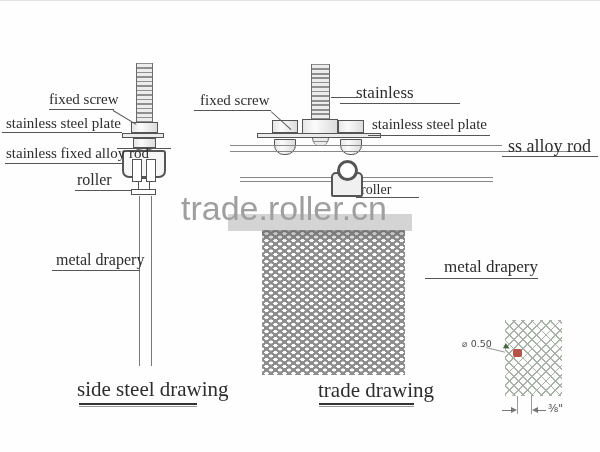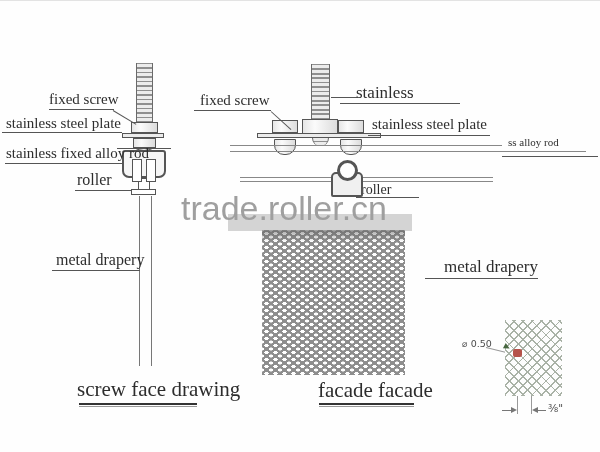--- a/index.html
+++ b/index.html
@@ -79,21 +79,21 @@
 
   <div class="lbl serif15" style="left:6px;top:146px;">stainless fixed alloy rod</div>
   <div class="ln" style="left:5px;top:163px;width:117px;"></div>
 
   <div class="lbl" style="left:77px;top:172px;font-size:16px;">roller</div>
   <div class="ln" style="left:75px;top:190px;width:57px;"></div>
 
   <div class="lbl" style="left:56px;top:252px;font-size:16px;">metal drapery</div>
   <div class="ln" style="left:52px;top:270px;width:88px;"></div>
 
-  <div class="lbl" style="left:77px;top:378px;font-size:21px;">screw face drawing</div>
+  <div class="lbl" style="left:77px;top:378px;font-size:21px;">side steel drawing</div>
   <div class="ln" style="left:79px;top:403px;width:118px;height:1.5px;background:#333;"></div>
   <div class="ln" style="left:79px;top:406px;width:118px;background:#999;"></div>
 
   <div class="thread" style="left:311px;top:64px;width:19px;height:57px;"></div>
   <div class="nut" style="left:302px;top:119px;width:36px;height:15px;"></div>
   <div class="thread" style="left:312px;top:136px;width:17px;height:10px;border-radius:0 0 8px 8px;"></div>
 
   <div class="nut" style="left:272px;top:120px;width:26px;height:13px;"></div>
   <div class="nut" style="left:274px;top:139px;width:22px;height:16px;border-radius:0 0 10px 10px;"></div>
   <div class="nut" style="left:338px;top:120px;width:26px;height:13px;"></div>
@@ -115,30 +115,30 @@
   <div class="ln" style="left:194px;top:110px;width:77px;"></div>
   <div class="ln" style="left:271px;top:111px;width:27px;transform:rotate(42deg);"></div>
 
   <div class="ln" style="left:331px;top:97px;width:26px;"></div>
   <div class="lbl" style="left:356px;top:84px;font-size:17px;">stainless</div>
   <div class="ln" style="left:340px;top:103px;width:120px;"></div>
 
   <div class="lbl serif15" style="left:372px;top:117px;">stainless steel plate</div>
   <div class="ln" style="left:368px;top:135px;width:122px;"></div>
 
-  <div class="lbl" style="left:508px;top:137px;font-size:11px;">ss alloy rod</div>
+  <div class="lbl" style="left:508px;top:137px;font-size:18px;">ss alloy rod</div>
   <div class="ln" style="left:502px;top:156px;width:96px;"></div>
 
   <div class="lbl" style="left:361px;top:183px;font-size:14px;">roller</div>
   <div class="ln" style="left:356px;top:197px;width:63px;"></div>
 
   <div class="lbl" style="left:444px;top:258px;font-size:17px;">metal drapery</div>
   <div class="ln" style="left:425px;top:278px;width:113px;"></div>
 
-  <div class="lbl" style="left:318px;top:379px;font-size:21px;">facade facade</div>
+  <div class="lbl" style="left:318px;top:379px;font-size:21px;">trade drawing</div>
   <div class="ln" style="left:319px;top:403px;width:95px;height:1.5px;background:#333;"></div>
   <div class="ln" style="left:319px;top:406px;width:95px;background:#999;"></div>
 
   <div style="position:absolute;left:228px;top:214px;width:184px;height:17px;background:#909090;opacity:.38;z-index:2;"></div>
   <div class="watermark" style="left:181px;top:189px;font-size:34px;">trade.roller.cn</div>
 
   <div class="mesh-detail" style="left:505px;top:320px;width:57px;height:76px;z-index:1;"></div>
   <div style="position:absolute;left:513px;top:349px;width:9px;height:8px;background:var(--highlight-red);border-radius:2px;z-index:3;"></div>
   <div class="tri-r" style="left:504px;top:344px;border-left-color:#47663f;transform:rotate(28deg);z-index:3;"></div>
   <div class="ln" style="left:486px;top:347px;width:22px;background:#999;transform:rotate(14deg);"></div>

